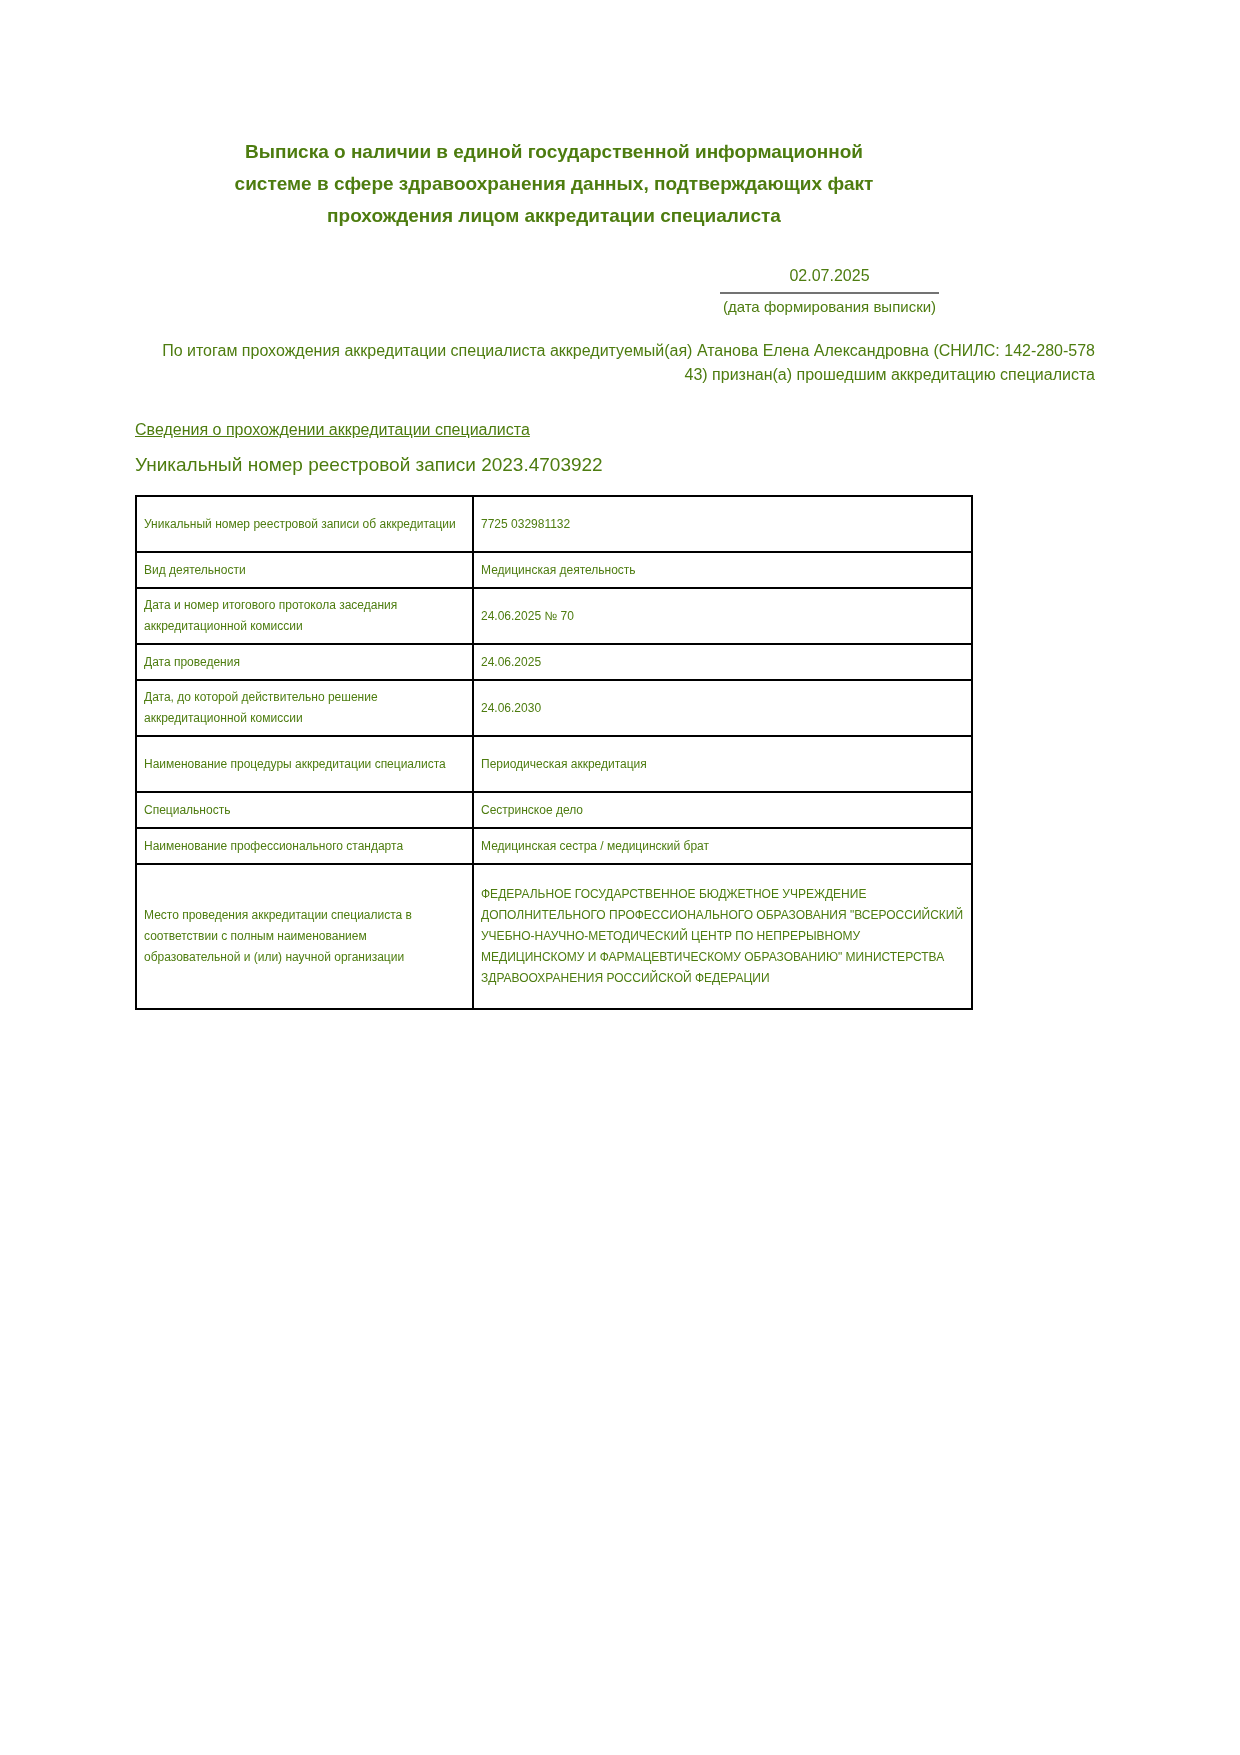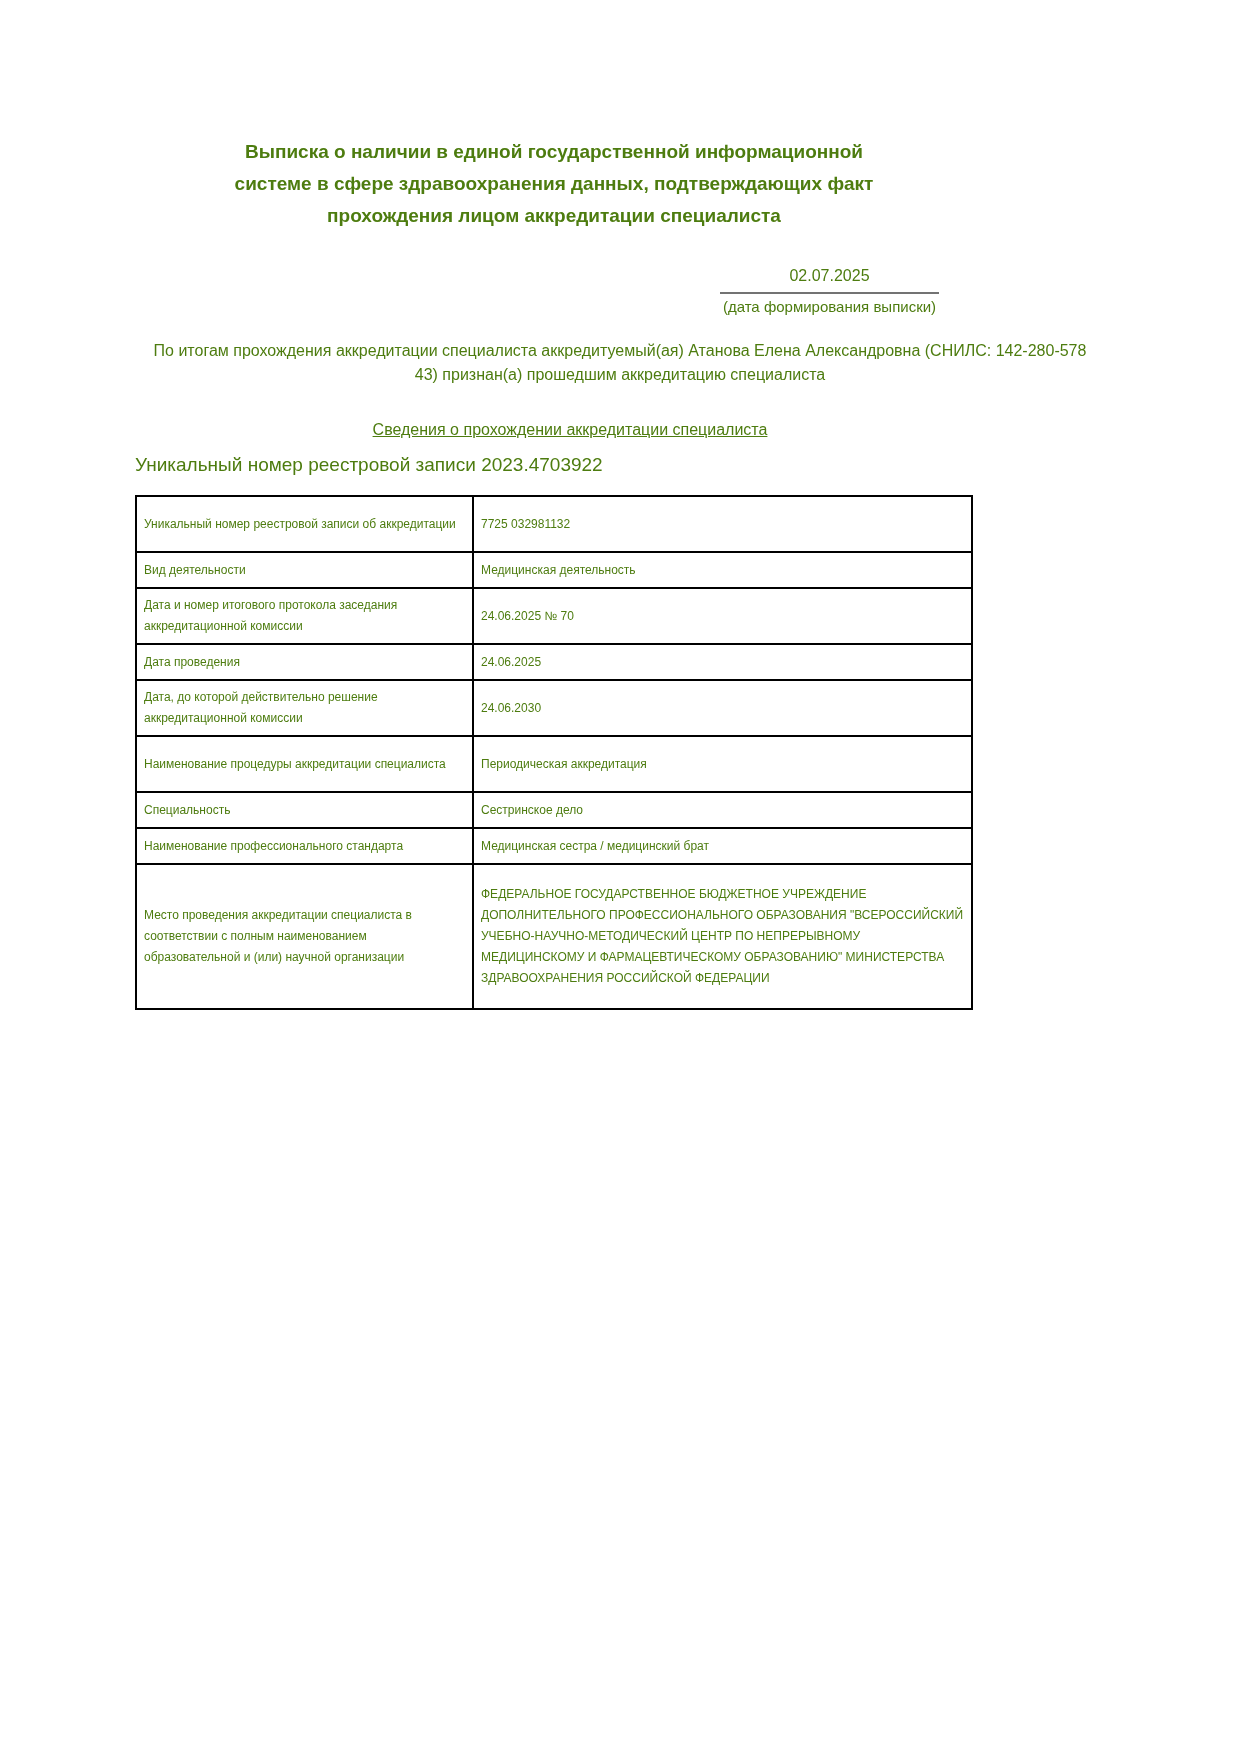--- a/index.html
+++ b/index.html
@@ -44,30 +44,30 @@
     line-height: 19px;
     padding-top: 3px;
     white-space: nowrap;
     text-align: center;
   }
   .intro {
     position: absolute;
     top: 339px;
     left: 145px;
     width: 950px;
-    text-align: center;
+    text-align: right;
     font-size: 16px;
     line-height: 24px;
   }
   .section-heading {
     position: absolute;
     top: 420px;
     left: 135px;
     width: 870px;
-    text-align: center;
+    text-align: left;
     font-size: 16px;
     line-height: 20px;
     text-decoration: underline;
   }
   .registry-heading {
     position: absolute;
     top: 453px;
     left: 135px;
     width: 870px;
     text-align: left;

